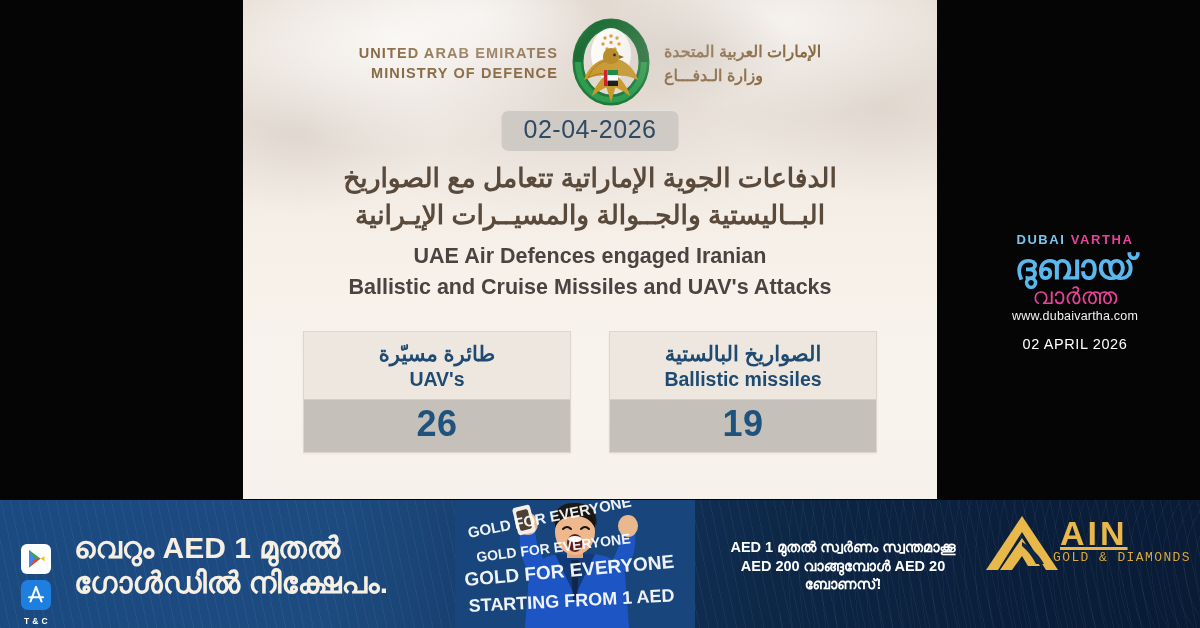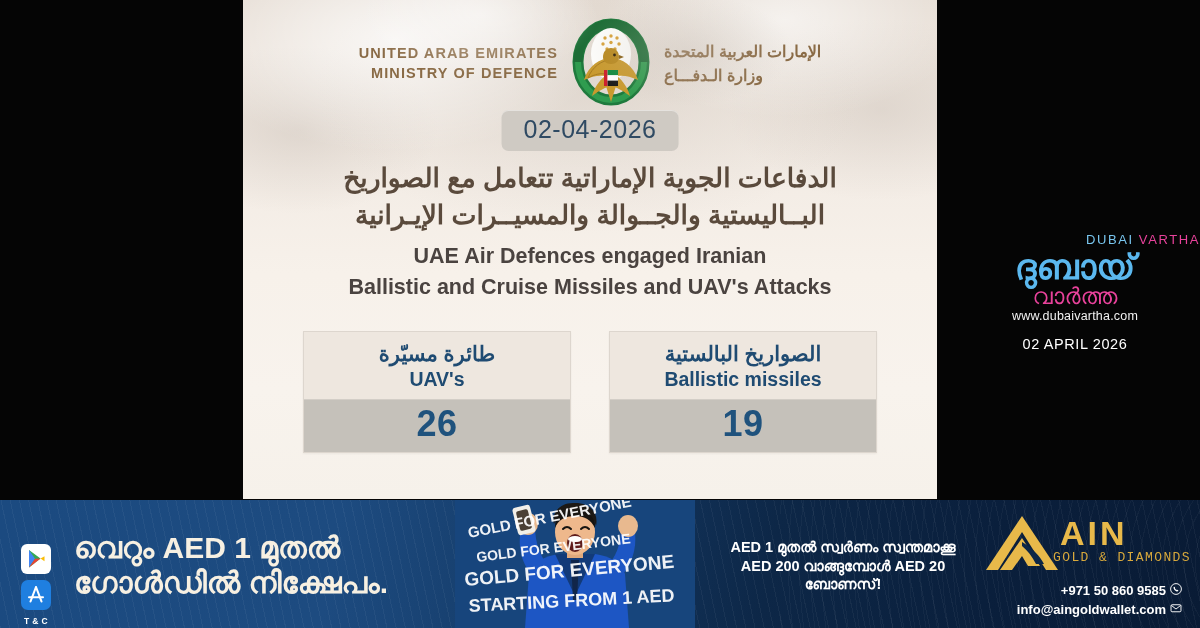--- a/index.html
+++ b/index.html
@@ -83,21 +83,21 @@
   .stat-label .en { font-size:19.5px; font-weight:bold; color:#1f4b72; margin-top:1px; }
   .stat-value {
     background:#c5c1ba; text-align:center;
     font-size:36px; font-weight:bold; color:#1f527d;
     padding:3px 0 7px; letter-spacing:.5px;
     border-top:1px solid #d3cec7;
   }
 
   
   #dv-logo { position:absolute; left:950px; top:232px; width:250px; text-align:center; }
-  #dv-top { font-size:13px; font-weight:normal; letter-spacing:1.6px;text-align:right; }
+  #dv-top { font-size:13px; font-weight:bold; letter-spacing:1.6px; }
   #dv-top .dv-blue { color:#79c6ef; }
   #dv-top .dv-pink { color:#e8429b; }
   #dv-mal1 { color:#5bb8ef; font-size:35px; font-weight:bold; line-height:1.05; margin-top:2px; }
   #dv-mal2 { color:#e8429b; font-size:23px; font-weight:normal; line-height:1.1; margin-top:-2px; }
   #dv-url { color:#f2f2f2; font-size:12.5px; margin-top:0; letter-spacing:.2px; }
   #dv-date { color:#ffffff; font-size:14.5px; margin-top:13px; letter-spacing:.6px; }
 
   
   #ad-banner {
     position:absolute; left:0; top:500px; width:1200px; height:128px;
@@ -131,21 +131,21 @@
   #ad-hero { position:absolute; left:455px; top:0; width:240px; height:128px; overflow:hidden; z-index:3; }
 
   
   #ad-right-text {
     position:absolute; left:708px; top:38px; width:270px; text-align:center; z-index:4;
     color:#ffffff; font-weight:bold; font-size:14.5px; line-height:1.28;
   }
 
   
   #ain-logo { position:absolute; left:978px; top:12px; width:210px; height:62px; z-index:4; }
-  #ain-name { position:absolute; left:1060px; top:14px; color:#e8b94a; font-size:34px; font-weight:bold; letter-spacing:3px; }
+  #ain-name { position:absolute; left:1060px; top:14px; color:#e8b94a; font-size:34px; font-weight:bold; letter-spacing:3px;text-decoration:underline; }
   #ain-sub  { position:absolute; left:1053px; top:50px; color:#d9a93c; font-size:13px; letter-spacing:1.4px; font-family:Liberation Mono, monospace; }
   #ain-contact { position:absolute; left:960px; top:82px; width:230px; text-align:right; padding-right:8px; z-index:4;
                  color:#ffffff; font-size:13px; font-weight:bold; line-height:1.45; }
   .contact-row { display:flex; align-items:center; justify-content:flex-end; gap:4px; }
 </style>
 </head>
 <body>
 
 <div id="canvas">
 
@@ -321,34 +321,14 @@
     <div id="ain-logo">
       <svg viewBox="0 0 90 62" width="90" height="62">
         <path d="M44 4 L80 58 L68 58 L44 20 L20 58 L8 58 Z" fill="#e8b94a"></path>
         <path d="M44 26 L62 54 L50 54 L44 44 L34 58 L22 58 Z" fill="#e8b94a"></path>
         <path d="M44 30 C54 36 62 44 66 52 L58 52 C54 44 49 38 44 34 Z" fill="#0d2747"></path>
       </svg>
     </div>
     <div id="ain-name">AIN</div>
     <div id="ain-sub">GOLD &amp; DIAMONDS</div>
 
-    <div id="ain-contact">
-      <div class="contact-row">
-        <span>+971 50 860 9585</span>
-        <span>
-          <svg viewBox="0 0 14 14" width="12" height="12">
-            <circle cx="7" cy="7" r="6.3" fill="none" stroke="#fff" stroke-width="1.1"></circle>
-            <path d="M4.6 4.4 c0.5 -0.3 0.9 0 1.1 0.5 l0.3 0.8 c0.1 0.3 0 0.5 -0.2 0.7 c0.4 0.8 1 1.3 1.8 1.7 c0.2 -0.2 0.4 -0.3 0.7 -0.2 l0.9 0.3 c0.5 0.2 0.7 0.6 0.4 1.1 c-0.4 0.6 -1.3 0.8 -2.3 0.3 C6 9 4.9 7.9 4.4 6.7 C4 5.7 4.1 4.8 4.6 4.4 Z" fill="#fff"></path>
-          </svg>
-        </span>
-      </div>
-      <div class="contact-row">
-        <span>info@aingoldwallet.com</span>
-        <span>
-          <svg viewBox="0 0 14 14" width="12" height="12">
-            <rect x="1.2" y="3.2" width="11.6" height="8.2" rx="1.2" fill="none" stroke="#fff" stroke-width="1.1"></rect>
-            <path d="M1.6 4 L7 8.2 L12.4 4" fill="none" stroke="#fff" stroke-width="1.1"></path>
-          </svg>
-        </span>
-      </div>
-    </div>
   </div>
 </div>
 
 </body></html>

